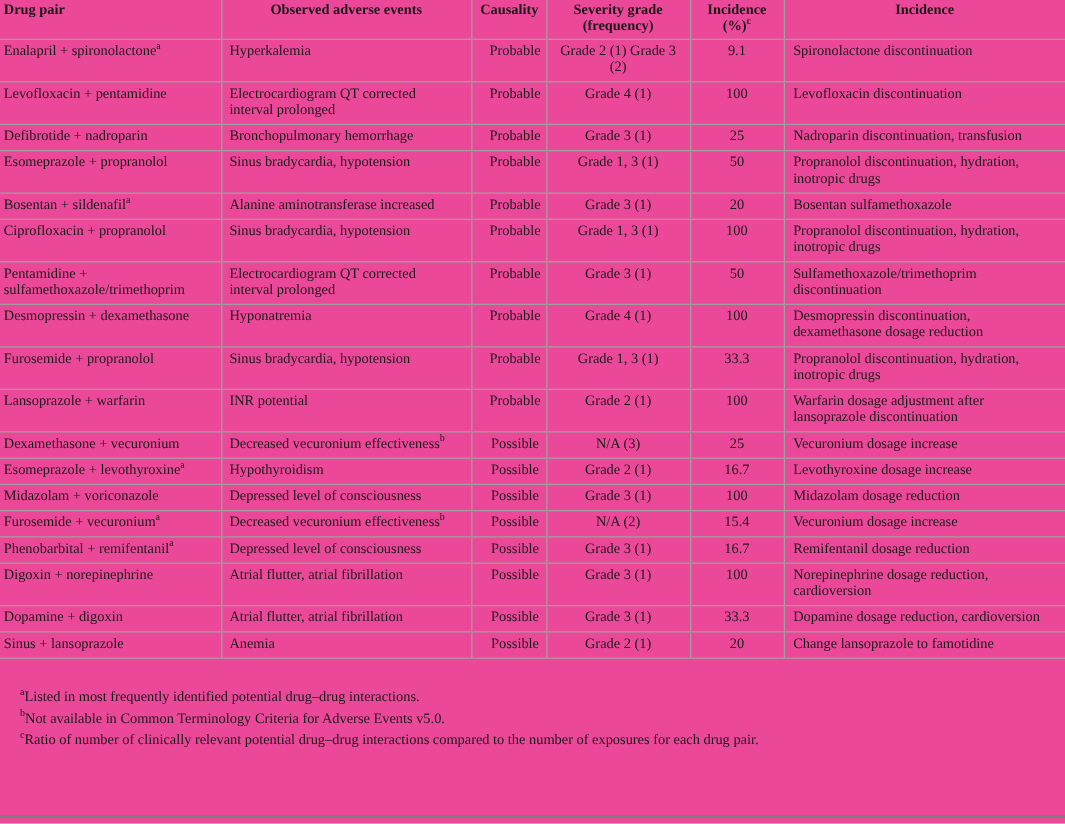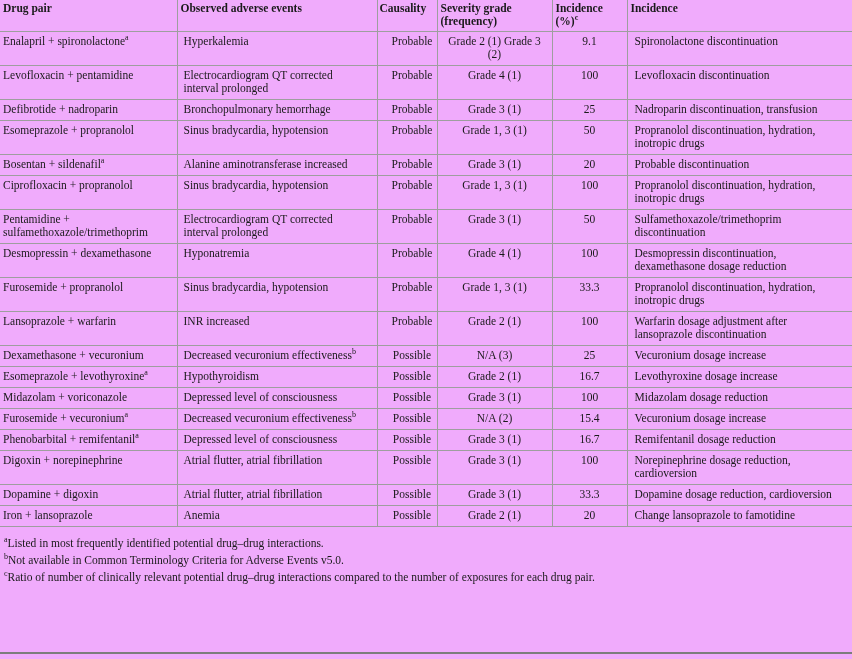--- a/index.html
+++ b/index.html
@@ -4,21 +4,21 @@
 <style>
   html, body {
     margin: 0;
     padding: 0;
     background: #ffffff;
   }
   .page {
     position: relative;
     width: 852px;
     height: 659px;
-    background: #f0abfc;
+    background: #ec4899;
     color: #1a1a1a;
     font-family: "Liberation Serif", "DejaVu Serif", serif;
     overflow: hidden;
   }
   table.ddi {
     width: 852px;
     border-collapse: collapse;
     table-layout: fixed;
   }
   .ddi th, .ddi td {
@@ -27,39 +27,39 @@
     font-size: 11.5px;
     line-height: 13px;
     padding: 3px 6px 4px 6px;
     word-wrap: break-word;
   }
   .ddi th:first-child, .ddi td:first-child { border-left: none; }
   .ddi th:last-child, .ddi td:last-child { border-right: none; }
   .ddi thead th { border-top: none; }
   .ddi thead th {
     font-weight: bold;
-    text-align: left;
+    text-align: center;
     padding: 2px 3px 3px 3px;
   }
   .ddi thead th.c-pair { text-align: left; padding-left: 3px; }
   .ddi thead th.c-causality { white-space: nowrap; padding-left: 2px; padding-right: 1px; }
   td.c-pair { padding-left: 3px; padding-right: 5px; margin-top: 13px; }
   td.c-events { padding-right: 14px; font-family: Liberation Serif, serif; }
   td.c-causality, td.c-severity, td.c-incidence { text-align: center; }
   td.c-causality { padding-left: 12px; padding-right: 2px; }
   td.c-severity { padding-left: 4px; padding-right: 4px; }
   td.c-management { padding-left: 7px; }
   sup {
     font-size: 8px;
     line-height: 0;
     vertical-align: super;
   }
   .footnotes {
-    margin-top: 8px;
-    padding-left: 4px;
+    margin-top: 23px;
+    padding-left: 16px;
   }
   .footnote {
     font-size: 11.5px;
     line-height: 17px;
   }
   .bottom-rule {
     position: absolute;
     left: 0;
     right: 0;
     bottom: 5px;
@@ -121,21 +121,21 @@
           <td class="c-severity"><span>Grade 1, 3 (1)</span></td>
           <td class="c-incidence"><span>50</span></td>
           <td class="c-management"><span>Propranolol discontinuation, hydration, inotropic drugs</span></td>
         </tr>
         <tr>
           <td class="c-pair"><span>Bosentan + sildenafil</span><sup>a</sup></td>
           <td class="c-events"><span>Alanine aminotransferase increased</span></td>
           <td class="c-causality"><span>Probable</span></td>
           <td class="c-severity"><span>Grade 3 (1)</span></td>
           <td class="c-incidence"><span>20</span></td>
-          <td class="c-management"><span>Probable discontinuation</span></td>
+          <td class="c-management"><span>Bosentan sulfamethoxazole</span></td>
         </tr>
         <tr>
           <td class="c-pair"><span>Ciprofloxacin + propranolol</span></td>
           <td class="c-events"><span>Sinus bradycardia, hypotension</span></td>
           <td class="c-causality"><span>Probable</span></td>
           <td class="c-severity"><span>Grade 1, 3 (1)</span></td>
           <td class="c-incidence"><span>100</span></td>
           <td class="c-management"><span>Propranolol discontinuation, hydration, inotropic drugs</span></td>
         </tr>
         <tr>
@@ -157,21 +157,21 @@
         <tr>
           <td class="c-pair"><span>Furosemide + propranolol</span></td>
           <td class="c-events"><span>Sinus bradycardia, hypotension</span></td>
           <td class="c-causality"><span>Probable</span></td>
           <td class="c-severity"><span>Grade 1, 3 (1)</span></td>
           <td class="c-incidence"><span>33.3</span></td>
           <td class="c-management"><span>Propranolol discontinuation, hydration, inotropic drugs</span></td>
         </tr>
         <tr>
           <td class="c-pair"><span>Lansoprazole + warfarin</span></td>
-          <td class="c-events"><span>INR increased</span></td>
+          <td class="c-events"><span>INR potential</span></td>
           <td class="c-causality"><span>Probable</span></td>
           <td class="c-severity"><span>Grade 2 (1)</span></td>
           <td class="c-incidence"><span>100</span></td>
           <td class="c-management"><span>Warfarin dosage adjustment after lansoprazole discontinuation</span></td>
         </tr>
         <tr>
           <td class="c-pair"><span>Dexamethasone + vecuronium</span></td>
           <td class="c-events"><span>Decreased vecuronium effectiveness</span><sup>b</sup></td>
           <td class="c-causality"><span>Possible</span></td>
           <td class="c-severity"><span>N/A (3)</span></td>
@@ -220,21 +220,21 @@
         </tr>
         <tr>
           <td class="c-pair"><span>Dopamine + digoxin</span></td>
           <td class="c-events"><span>Atrial flutter, atrial fibrillation</span></td>
           <td class="c-causality"><span>Possible</span></td>
           <td class="c-severity"><span>Grade 3 (1)</span></td>
           <td class="c-incidence"><span>33.3</span></td>
           <td class="c-management"><span>Dopamine dosage reduction, cardioversion</span></td>
         </tr>
         <tr>
-          <td class="c-pair"><span>Iron + lansoprazole</span></td>
+          <td class="c-pair"><span>Sinus + lansoprazole</span></td>
           <td class="c-events"><span>Anemia</span></td>
           <td class="c-causality"><span>Possible</span></td>
           <td class="c-severity"><span>Grade 2 (1)</span></td>
           <td class="c-incidence"><span>20</span></td>
           <td class="c-management"><span>Change lansoprazole to famotidine</span></td>
         </tr>
       </tbody>
   </table>
 
   <div class="footnotes">

